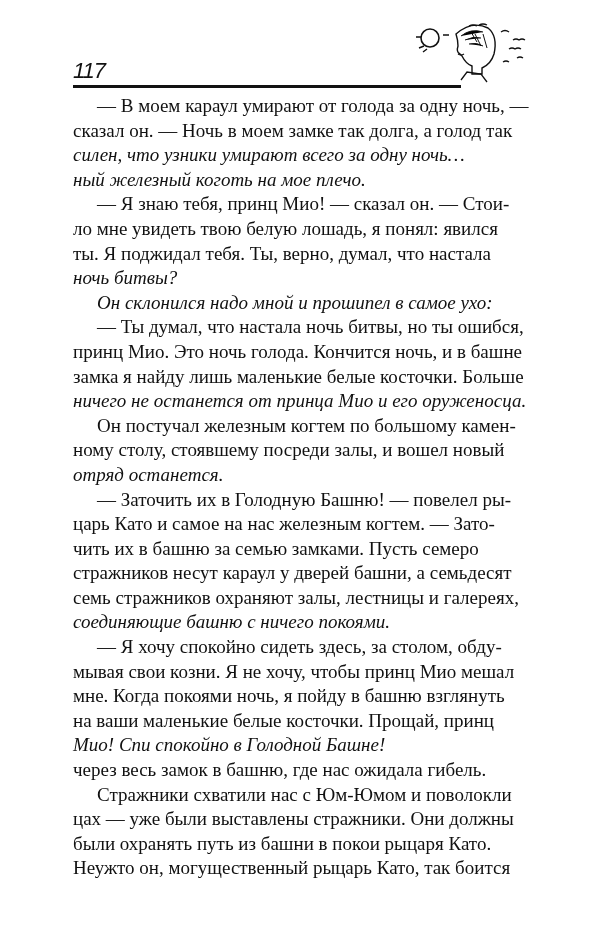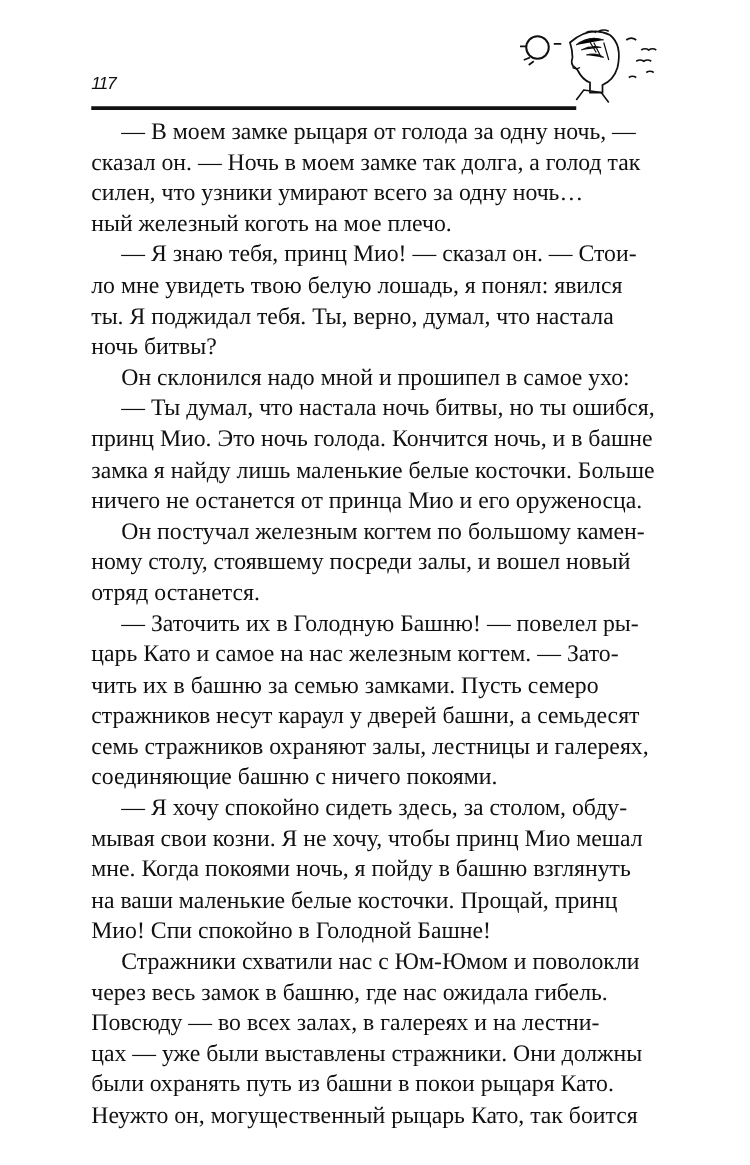--- a/index.html
+++ b/index.html
@@ -2,31 +2,31 @@
 <html><head>
   <meta charset="utf-8">
   <style>
     html, body { margin: 0; padding: 0; background: #ffffff; }
     body { width: 600px; height: 932px; position: relative; overflow: hidden; }
     .page { position: absolute; left: 0; top: 0; width: 600px; height: 932px; background: #fff; }
     .header { position: absolute; left: 73px; top: 0; width: 388px; height: 90px; }
     .page-number {
       position: absolute; left: 0; top: 58px;
       font-family: "Liberation Sans", sans-serif; font-style: italic;
-      font-size: 14px; color: #111; letter-spacing: -1px;
+      font-size: 22px; color: #111; letter-spacing: -1px;
     }
     .rule { position: absolute; left: 0; top: 85px; width: 388px; height: 3px; background: #111; }
     .illustration { position: absolute; left: 340px; top: 14px; width: 130px; height: 74px; }
     .body-text {
       position: absolute; left: 73px; top: 94px; width: 388px;
       font-family: "Liberation Serif", serif; font-size: 19px; line-height: 24.6px;
       color: #111; text-align: justify;
     }
     .line { display: block; height: 24.6px; white-space: nowrap; text-align-last: justify; }
-    .line.last { text-align-last: left; }
+    .line.last { text-align-last: left; font-style: italic; }
     .line.indent { padding-left: 24px; }
   </style>
 </head>
 <body>
 
 <div class="page">
   <div class="header">
     <span class="page-number">117</span>
     <svg class="illustration" viewBox="0 0 130 74" xmlns="http://www.w3.org/2000/svg">
       <circle cx="17" cy="24" r="9" fill="none" stroke="#111" stroke-width="1.6"></circle>
@@ -34,21 +34,21 @@
       <path d="M43 20 q16 -14 32 -6 q10 8 6 26 q-3 10 -12 14 l0 6 l-10 0 l0 -8 q-6 -2 -10 -10 l-2 -2 q-4 -2 -2 -8 q0 -6 -2 -12z" fill="none" stroke="#111" stroke-width="1.4"></path>
       <path d="M48 22 q10 -8 22 -4 M52 26 q8 -4 16 -2 M56 30 q8 -2 14 2 M62 20 l6 12 M70 20 l4 14 M58 18 l6 10" stroke="#111" stroke-width="1"></path>
       <path d="M45 40 q3 2 6 0" stroke="#111" stroke-width="1.2" fill="none"></path>
       <path d="M48 66 l6 -8 l14 2 l6 8" fill="none" stroke="#111" stroke-width="1.3"></path>
       <path d="M56 12 q4 -2 8 0 M66 11 q4 -2 8 0 M88 18 q4 -3 8 0 M100 26 q3 -2 6 0 q3 -2 6 0 M96 35 q3 -2 6 0 q3 -2 6 0 M104 44 q3 -2 6 0 M90 48 q3 -2 6 0" fill="none" stroke="#111" stroke-width="1.3"></path>
     </svg>
     <div class="rule"></div>
   </div>
 
   <div class="body-text" id="body-text">
-      <span class="line indent">— В моем замке рыцаря от голода за одну ночь, —</span>
+      <span class="line indent">— В моем караул умирают от голода за одну ночь, —</span>
       <span class="line">сказал он. — Ночь в моем замке так долга, а голод так</span>
       <span class="line last">силен, что узники умирают всего за одну ночь…</span>
       <span class="line last">ный железный коготь на мое плечо.</span>
       <span class="line indent">— Я знаю тебя, принц Мио! — сказал он. — Стои-</span>
       <span class="line">ло мне увидеть твою белую лошадь, я понял: явился</span>
       <span class="line">ты. Я поджидал тебя. Ты, верно, думал, что настала</span>
       <span class="line last">ночь битвы?</span>
       <span class="line indent last">Он склонился надо мной и прошипел в самое ухо:</span>
       <span class="line indent">— Ты думал, что настала ночь битвы, но ты ошибся,</span>
       <span class="line">принц Мио. Это ночь голода. Кончится ночь, и в башне</span>
@@ -61,20 +61,19 @@
       <span class="line">царь Като и самое на нас железным когтем. — Зато-</span>
       <span class="line">чить их в башню за семью замками. Пусть семеро</span>
       <span class="line">стражников несут караул у дверей башни, а семьдесят</span>
       <span class="line">семь стражников охраняют залы, лестницы и галереях,</span>
       <span class="line last">соединяющие башню с ничего покоями.</span>
       <span class="line indent">— Я хочу спокойно сидеть здесь, за столом, обду-</span>
       <span class="line">мывая свои козни. Я не хочу, чтобы принц Мио мешал</span>
       <span class="line">мне. Когда покоями ночь, я пойду в башню взглянуть</span>
       <span class="line">на ваши маленькие белые косточки. Прощай, принц</span>
       <span class="line last">Мио! Спи спокойно в Голодной Башне!</span>
+      <span class="line">через весь замок в башню, где нас ожидала гибель.</span>
       <span class="line indent">Стражники схватили нас с Юм-Юмом и поволокли</span>
-      <span class="line">через весь замок в башню, где нас ожидала гибель.</span>
-      <span class="line">Повсюду — во всех залах, в галереях и на лестни-</span>
       <span class="line">цах — уже были выставлены стражники. Они должны</span>
       <span class="line">были охранять путь из башни в покои рыцаря Като.</span>
       <span class="line">Неужто он, могущественный рыцарь Като, так боится</span>
     </div>
 </div>
 
 </body></html>

